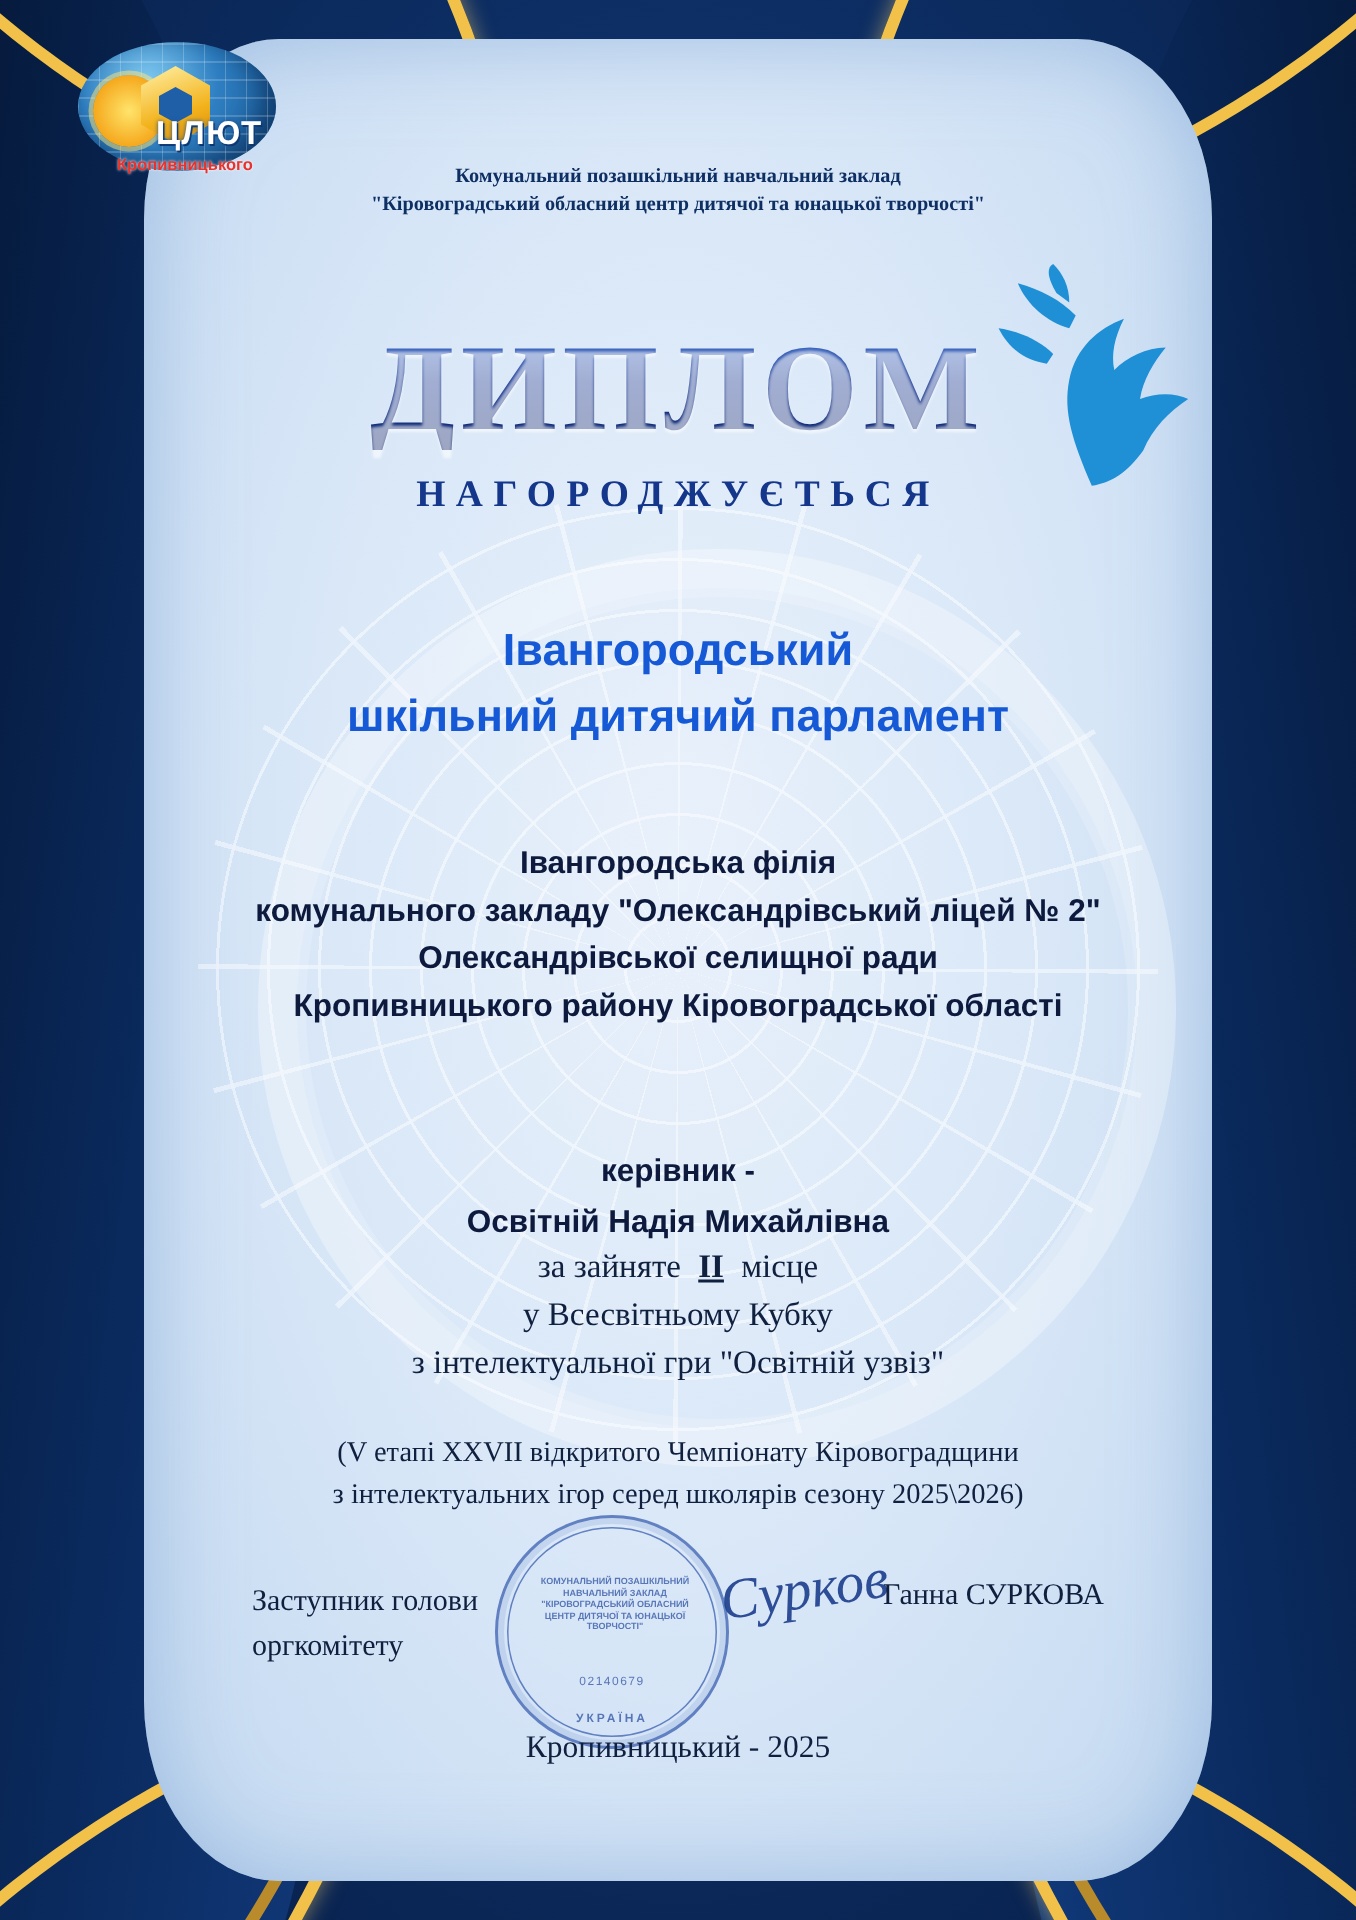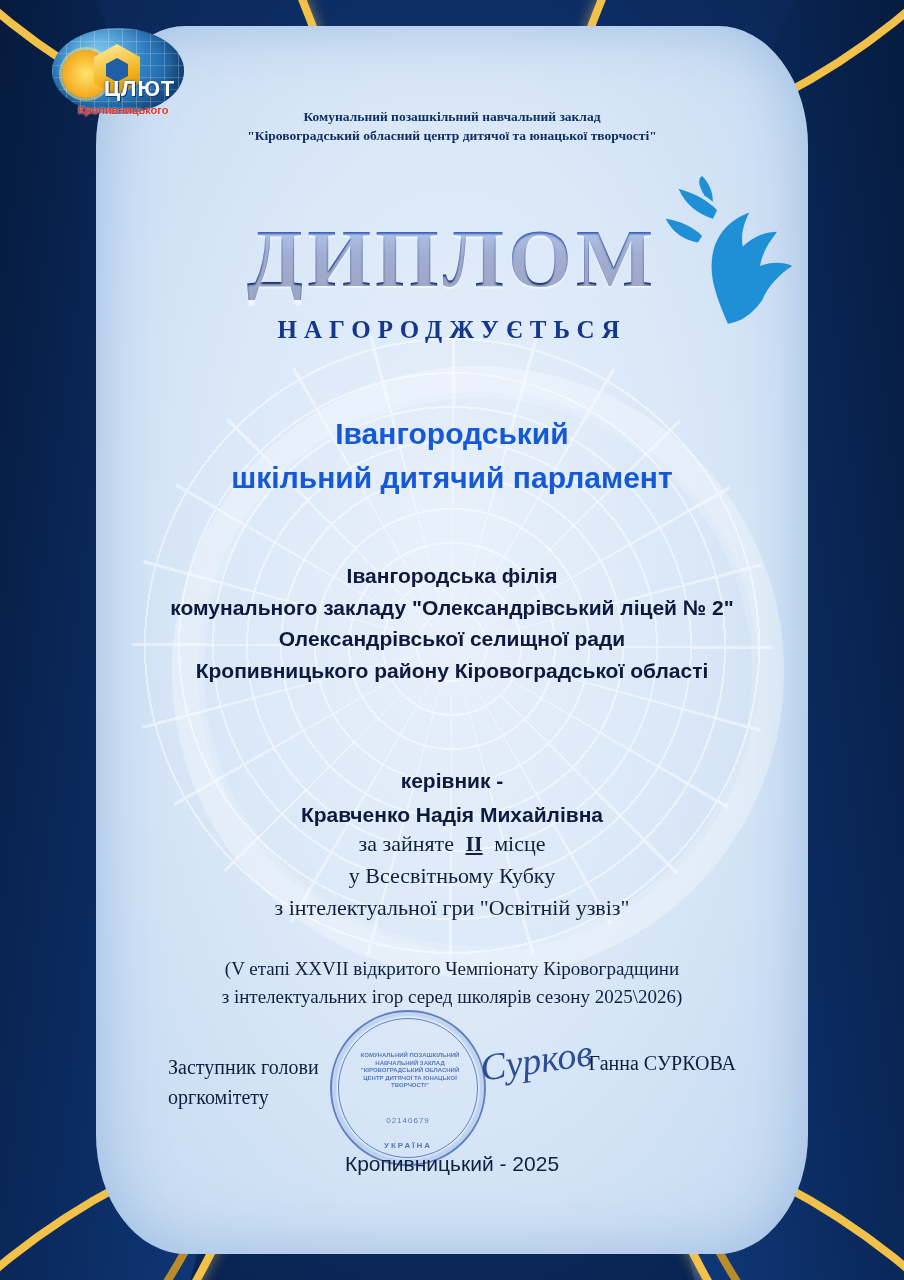--- a/index.html
+++ b/index.html
@@ -283,21 +283,21 @@
   .autograph {
     position: absolute; left: 480px; top: 1038px;
     font-family: "Liberation Serif", serif;
     font-style: italic; font-size: 38px; color: #1b3d8c;
     transform: rotate(-8deg);
     opacity: .9;
   }
 
   .city {
     position: absolute; left: 0; right: 0; top: 1152px;
-    font-family: Liberation Sans, sans-serif;
+    font-family: Liberation Serif, serif;
     font-size: 21px; color: #10203f;
   }
 </style>
 </head>
 <body>
 
 <div id="page">
 
   <div class="swoosh sw-left-dark"></div>
   <div class="swoosh sw-right-dark"></div>
@@ -347,21 +347,21 @@
 
     <div class="school">
       <div>Івангородська філія</div>
       <div>комунального закладу "Олександрівський ліцей № 2"</div>
       <div>Олександрівської селищної ради</div>
       <div>Кропивницького району Кіровоградської області</div>
     </div>
 
     <div class="leader">
       <div>керівник -</div>
-      <div>Кравченко Надія  Михайлівна</div>
+      <div>Освітній Надія  Михайлівна</div>
     </div>
 
     <div class="reason">
       <div>
         <span>за зайняте</span>
         <span class="place">ІІ</span>
         <span>місце</span>
       </div>
       <div>у Всесвітньому Кубку</div>
       <div>з інтелектуальної гри "Освітній узвіз"</div>

